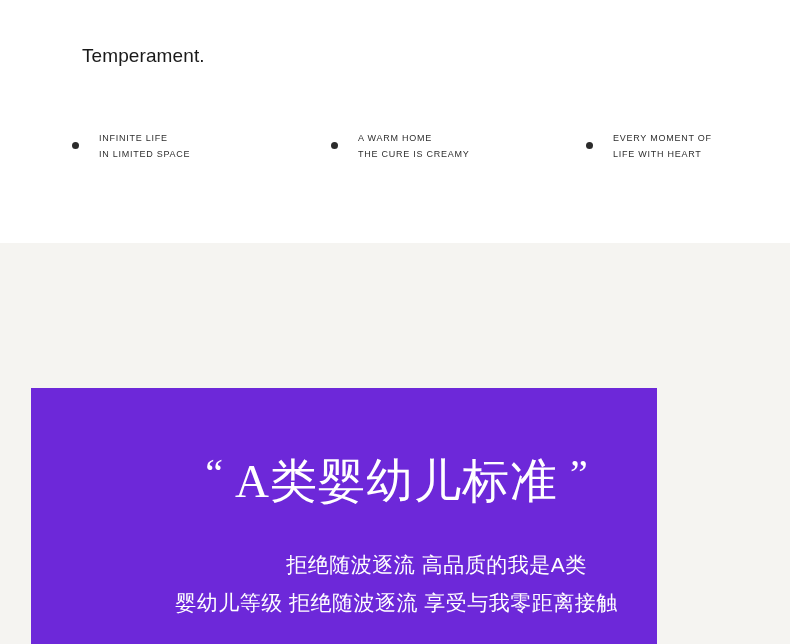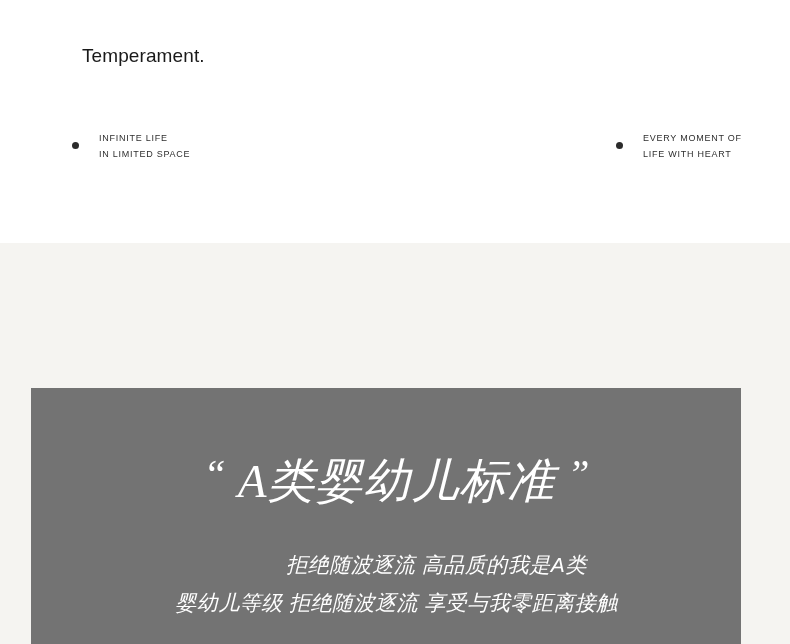--- a/index.html
+++ b/index.html
@@ -57,21 +57,21 @@
   .feature {
     position: absolute;
     top: 0;
     display: flex;
     align-items: flex-start;
     margin-top: 30px;
   }
 
   .feature-0 { left: 72px; }
   .feature-1 { left: 331px; }
-  .feature-2 { left: 616px; }
+  .feature-2 { left: 586px; }
 
   .feature-dot {
     width: 7px;
     height: 7px;
     border-radius: 50%;
     background: #2b2b2b;
     margin-top: 12px;
     margin-right: 20px;
     flex: 0 0 auto;
   }
@@ -101,25 +101,24 @@
     width: 790px;
     height: 401px;
     background: #f5f4f1;
   }
 
   
   .promo-panel {
     position: absolute;
     left: 31px;
     top: 388px;
-    width: 710px;
+    width: 626px;
     height: 256px;
-    background: #737373;
+    background: #6d28d9;
     overflow: hidden;
-    font-style: italic;
   }
 
   .promo-heading {
     position: absolute;
     left: 0;
     top: 58px;
     width: 731px;
     text-align: center;
     font-family: "Liberation Serif", "DejaVu Serif", serif;
     font-size: 47px;
@@ -169,20 +168,27 @@
     <div class="features">
 
       <div class="feature feature-0">
         <span class="feature-dot"></span>
         <span class="feature-text">
           <span class="feature-line">INFINITE LIFE</span>
           <span class="feature-line">IN LIMITED SPACE</span>
         </span>
       </div>
 
+      <div class="feature feature-1">
+        <span class="feature-dot"></span>
+        <span class="feature-text">
+          <span class="feature-line">A WARM HOME</span>
+          <span class="feature-line">THE CURE IS CREAMY</span>
+        </span>
+      </div>
 
       <div class="feature feature-2">
         <span class="feature-dot"></span>
         <span class="feature-text">
           <span class="feature-line">EVERY MOMENT OF</span>
           <span class="feature-line">LIFE WITH HEART</span>
         </span>
       </div>
 
     </div>

